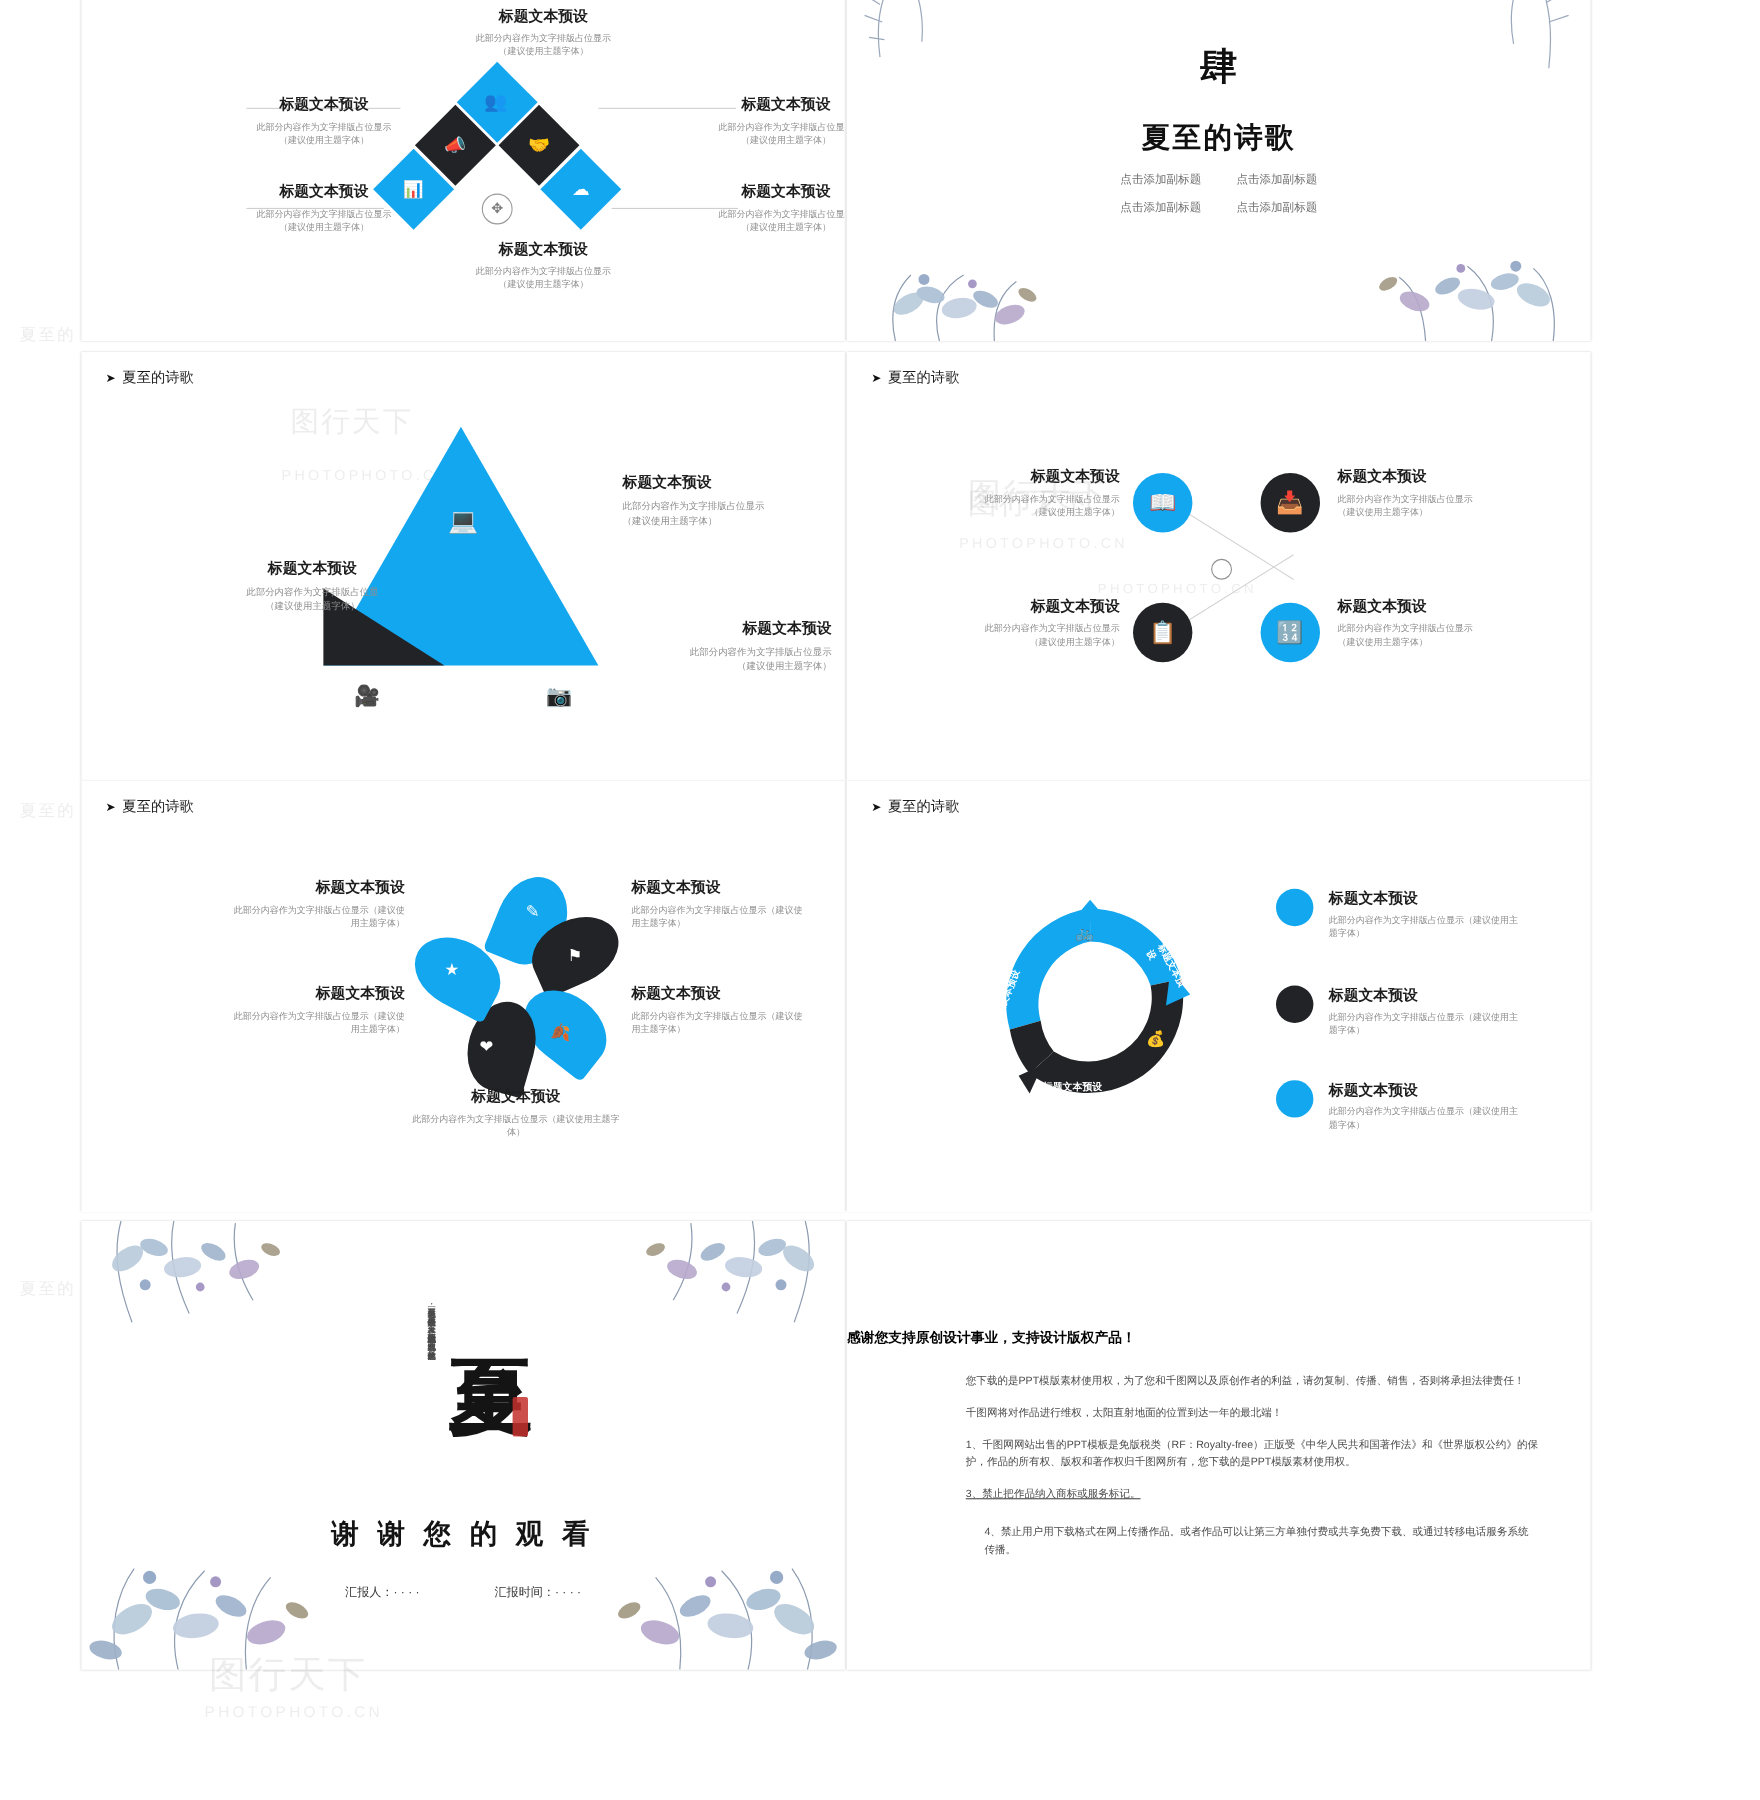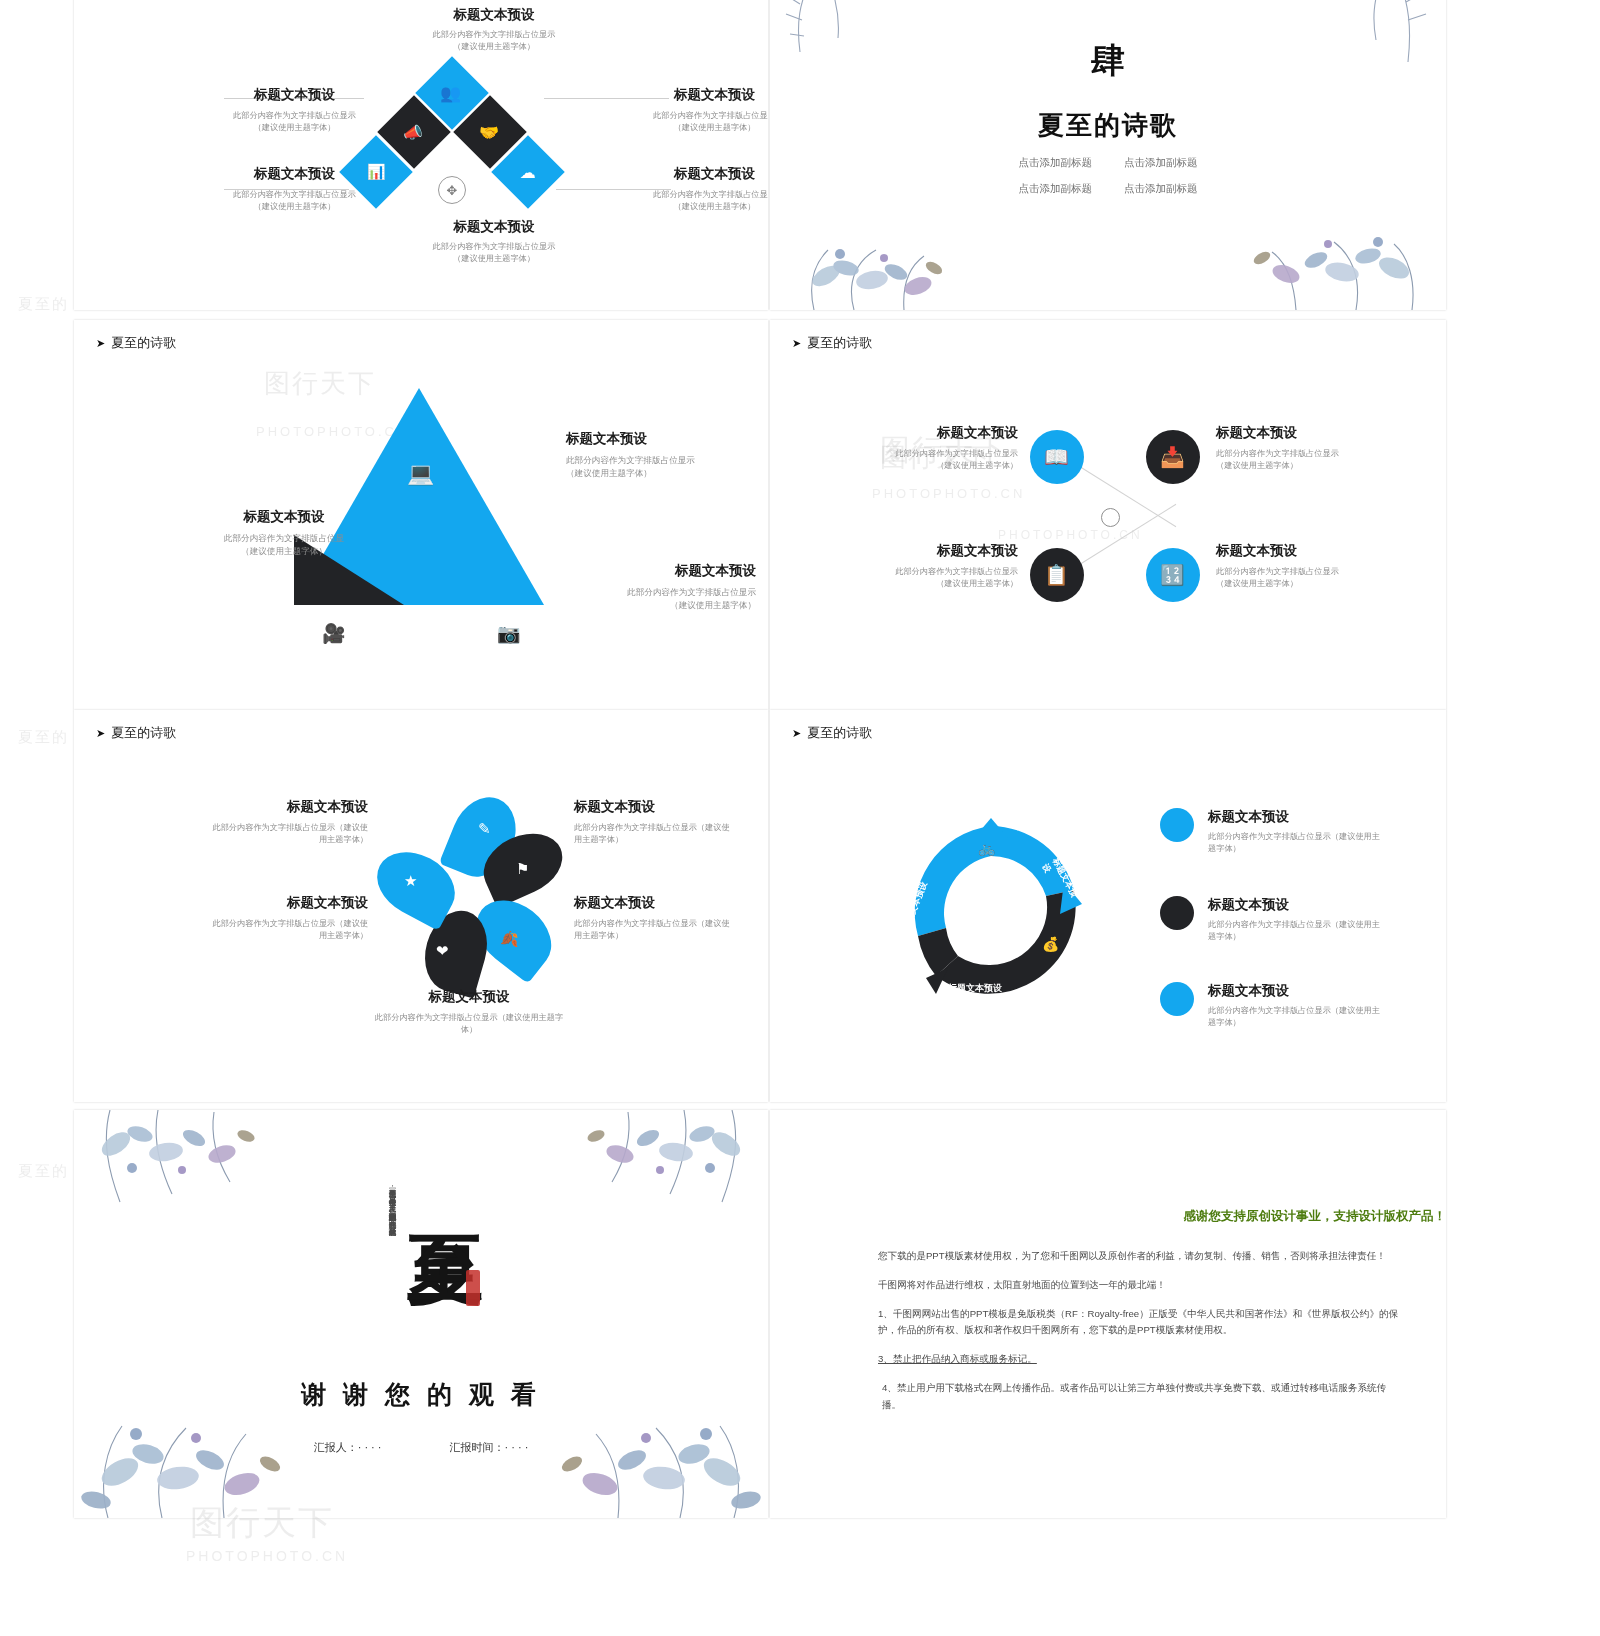--- a/index.html
+++ b/index.html
@@ -407,26 +407,26 @@
     <span>
       <span>汇报人：</span><span>· · · ·</span>
     </span>
     <span>
       <span>汇报时间：</span><span>· · · ·</span>
     </span>
   </div>
 </div>
 
 <div class="slide" style="left:770px;top:1110px;width:676px;height:408px;">
-  <div style="position:absolute;left:0;right:0;top:98px;text-align:right;font-size:12.5px;font-weight:bold;color:#4d7c0f;">感谢您支持原创设计事业，支持设计版权产品！</div>
+  <div style="position:absolute;left:0;right:0;top:98px;text-align:left;font-size:12.5px;font-weight:bold;color:#000000;">感谢您支持原创设计事业，支持设计版权产品！</div>
   <div style="position:absolute;left:108px;top:138px;width:530px;font-size:9.6px;line-height:1.75;color:#4b4b4b;">
     <p style="margin:0 0 12px 0;">您下载的是PPT模版素材使用权，为了您和千图网以及原创作者的利益，请勿复制、传播、销售，否则将承担法律责任！</p>
     <p style="margin:0 0 12px 0;">千图网将对作品进行维权，太阳直射地面的位置到达一年的最北端！</p>
     <p style="margin:0 0 12px 0;">1、千图网网站出售的PPT模板是免版税类（RF：Royalty-free）正版受《中华人民共和国著作法》和《世界版权公约》的保护，作品的所有权、版权和著作权归千图网所有，您下载的是PPT模版素材使用权。</p>
     <p style="margin:0 0 12px 0;text-decoration:underline;">3、禁止把作品纳入商标或服务标记。</p>
-    <p style="margin:4px;">4、禁止用户用下载格式在网上传播作品。或者作品可以让第三方单独付费或共享免费下载、或通过转移电话服务系统传播。</p>
+    <p style="margin:17px;">4、禁止用户用下载格式在网上传播作品。或者作品可以让第三方单独付费或共享免费下载、或通过转移电话服务系统传播。</p>
   </div>
 </div>
 
 <div class="wm" style="left:880px;top:430px;font-size:30px;">图行天下</div>
 <div class="wm" style="left:872px;top:486px;font-size:13px;letter-spacing:3px;">PHOTOPHOTO.CN</div>
 <div class="wm" style="left:190px;top:1500px;font-size:34px;">图行天下</div>
 <div class="wm" style="left:186px;top:1548px;font-size:14px;letter-spacing:3px;">PHOTOPHOTO.CN</div>
 
 </body></html>

